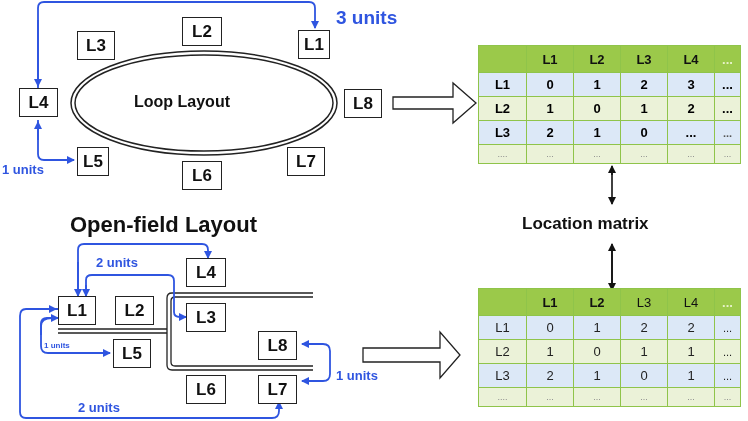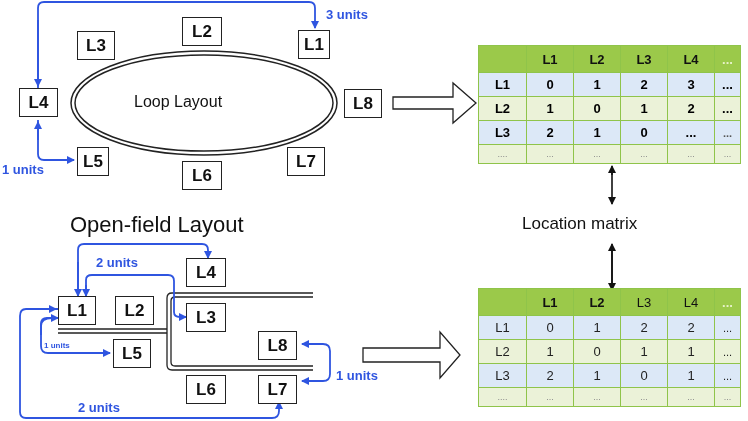--- a/index.html
+++ b/index.html
@@ -4,21 +4,21 @@
 <style>
   html, body { margin:0; padding:0; background:#ffffff; }
   body { width:748px; height:421px; position:relative; overflow:hidden;
          font-family:"Liberation Sans", sans-serif; }
   svg.diagram { position:absolute; left:0; top:0; }
   .box { position:absolute; border:1.5px solid #222; background:#fff;
          font-weight:bold; font-size:17px; color:#111;
          display:flex; align-items:center; justify-content:center;
          box-sizing:border-box; }
   .blue-label { position:absolute; color:#2f55e0; font-weight:bold; white-space:nowrap; }
-  .title { position:absolute; font-weight:normal; color:#111; white-space:nowrap; }
+  .title { position:absolute; font-weight:bold; color:#111; white-space:nowrap; }
   table.matrix { position:absolute; border-collapse:collapse; font-size:13px; }
   table.matrix td { border:1.5px solid #8fc44a; text-align:center; padding:0; }
   table.matrix tr.hdr td { background:#9bc94a; font-weight:bold; color:#111; height:26px; }
   table.matrix tr.hdr td.dots { color:#e7f2c8; }
   table.matrix tr.blue td { background:#dce8f7; height:23px; }
   table.matrix tr.green td { background:#ebf2d8; height:23px; }
   table.matrix tr.last td { background:#ebf2d8; height:18px; color:#888; font-size:9px; }
   table.bold-cells td { font-weight:bold; }
   table.bold-cells tr.last td { font-weight:normal; }
   table.bot-matrix tr.blue td, table.bot-matrix tr.green td { font-weight:normal; color:#222; }
@@ -77,21 +77,21 @@
 <div class="box" style="left:298px;top:30px;width:32px;height:29px;">L1</div>
 <div class="box" style="left:182px;top:17px;width:40px;height:29px;">L2</div>
 <div class="box" style="left:77px;top:31px;width:38px;height:29px;">L3</div>
 <div class="box" style="left:19px;top:88px;width:39px;height:29px;">L4</div>
 <div class="box" style="left:77px;top:147px;width:32px;height:29px;">L5</div>
 <div class="box" style="left:182px;top:161px;width:40px;height:29px;">L6</div>
 <div class="box" style="left:287px;top:147px;width:38px;height:29px;">L7</div>
 <div class="box" style="left:344px;top:89px;width:38px;height:29px;">L8</div>
 
 <div class="title" style="left:134px;top:93px;font-size:16px;">Loop Layout</div>
-<div class="blue-label" style="left:326px;top:7px;font-size:13px;">3 units</div>
+<div class="blue-label" style="left:336px;top:7px;font-size:19px;">3 units</div>
 <div class="blue-label" style="left:2px;top:162px;font-size:13px;">1 units</div>
 
 <div class="title" style="left:70px;top:212px;font-size:22px;">Open-field Layout</div>
 
 <div class="box" style="left:58px;top:296px;width:38px;height:29px;">L1</div>
 <div class="box" style="left:115px;top:296px;width:39px;height:29px;">L2</div>
 <div class="box" style="left:186px;top:303px;width:40px;height:29px;">L3</div>
 <div class="box" style="left:186px;top:258px;width:40px;height:29px;">L4</div>
 <div class="box" style="left:113px;top:339px;width:38px;height:29px;">L5</div>
 <div class="box" style="left:186px;top:375px;width:40px;height:29px;">L6</div>

